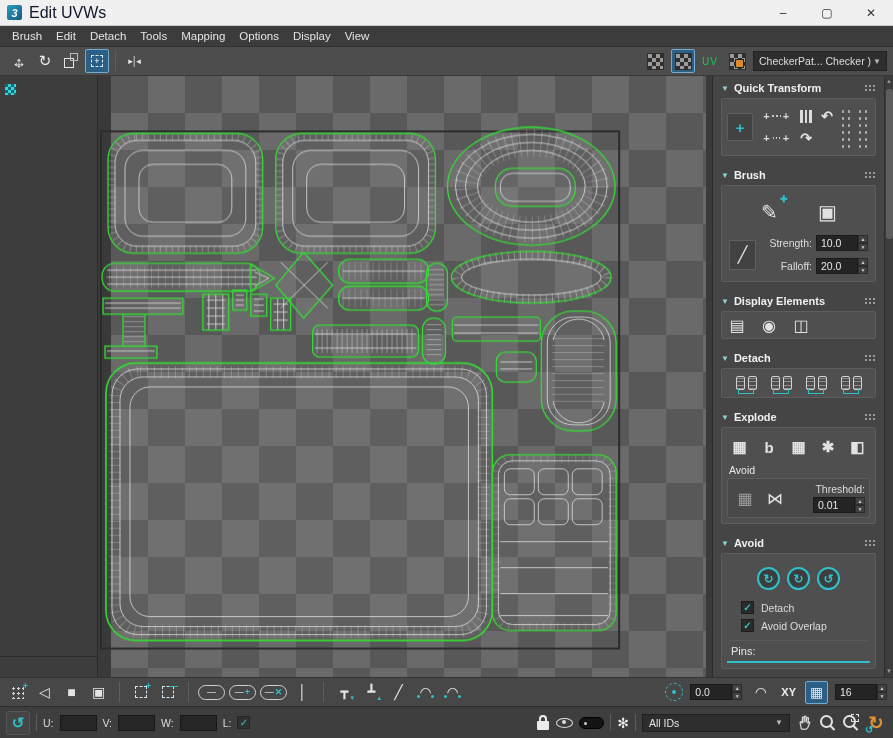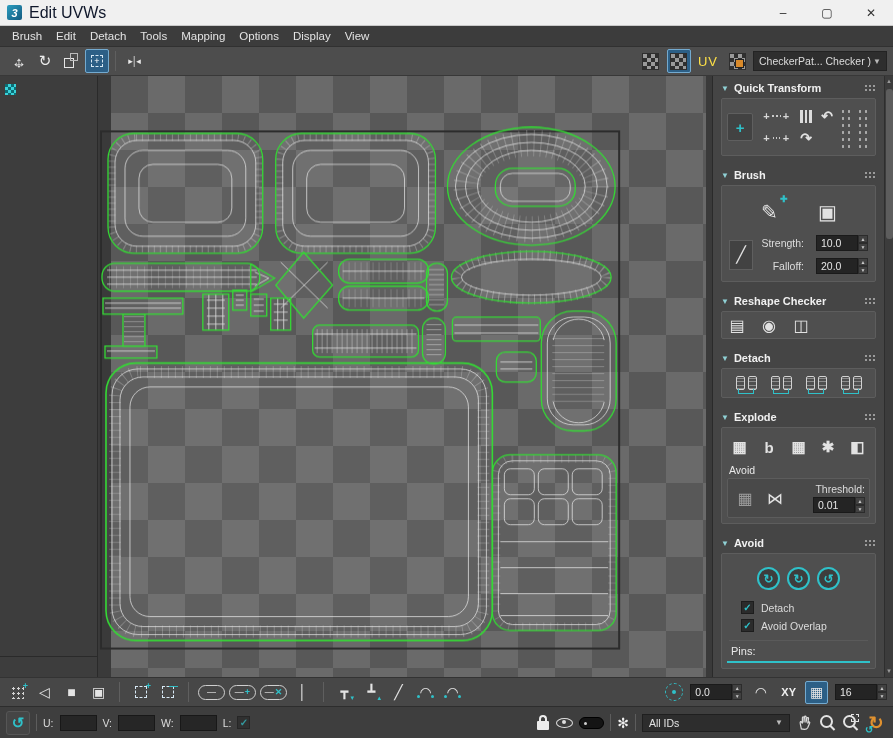--- a/index.html
+++ b/index.html
@@ -25,21 +25,21 @@
   .sq1{position:absolute;left:5px;top:9px;width:10px;height:10px;border:1px solid #e6e6e6}
   .sq2{position:absolute;left:11px;top:4px;width:8px;height:8px;border:1px solid #bdbdbd}
   .dashed-box{width:12px;height:12px;border:1px dashed #d7e8f4;display:flex;align-items:center;justify-content:center;color:#fff;font-size:9px}
   .sep-v{width:1px;height:20px;background:#5f5f5f;margin:0 5px}
   .mirror-tile{font-size:9px;letter-spacing:-1px}
   .toolbar-right{margin-left:auto;display:flex;align-items:center;gap:4px}
   .checker-btn{width:24px;height:24px;display:flex;align-items:center;justify-content:center;border:1px solid transparent}
   .checker-btn.active{background:#2c5f86;border:1px solid #74aacf;border-radius:2px}
   .checker-sm{width:17px;height:17px;border:1px solid #2e2e2e;background-color:#9a9a9a;background-image:linear-gradient(45deg,#2f2f2f 25%,transparent 25%,transparent 75%,#2f2f2f 75%),linear-gradient(45deg,#2f2f2f 25%,transparent 25%,transparent 75%,#2f2f2f 75%);background-position:0 0,4px 4px;background-size:8px 8px;position:relative}
   .checker-sm.swatch:after{content:"";position:absolute;right:1px;bottom:1px;width:7px;height:7px;background:#d98a2b;border:1px solid #222}
-  .uv-lbl{color:#fde047;font-size:13px;margin:0 3px;letter-spacing:1px}
+  .uv-lbl{color:#22c55e;font-size:10px;margin:0 3px;letter-spacing:1px}
   .tex-dropdown{width:134px;height:20px;background:#2e2e2e;border:1px solid #232323;display:flex;align-items:center;padding:0 5px;color:#dcdcdc;font-size:10.5px;white-space:nowrap;overflow:hidden}
   .tex-dropdown .dd-arrow{margin-left:auto;color:#b9b9b9;font-size:8px}
 
   
   .main{position:absolute;top:76px;left:0;width:893px;height:601px;background:#3a3a3a;overflow:hidden}
   .left-strip{position:absolute;left:0;top:0;width:98px;height:100%;background:#3d3d3d;border-right:1px solid #2a2a2a}
   .strip-divider{position:absolute;left:0;top:580px;width:98px;height:1px;background:#2a2a2a}
   .mini-checker{position:absolute;left:5px;top:8px;width:11px;height:11px;background-color:#0c6d74;background-image:linear-gradient(45deg,#39d2da 25%,transparent 25%,transparent 75%,#39d2da 75%),linear-gradient(45deg,#39d2da 25%,transparent 25%,transparent 75%,#39d2da 75%);background-position:0 0,3px 3px;background-size:6px 6px}
   .canvas{position:absolute;left:99px;top:0;width:613px;height:601px;overflow:hidden}
   .checker-bg{position:absolute;left:12px;top:0;right:6px;bottom:0;background-color:#585858;background-image:linear-gradient(45deg,#6a6a6a 25%,transparent 25%,transparent 75%,#6a6a6a 75%),linear-gradient(45deg,#6a6a6a 25%,transparent 25%,transparent 75%,#6a6a6a 75%);background-position:0 0,37px 37px;background-size:74px 74px}
@@ -69,21 +69,21 @@
   .qt-arrow{font-size:14px;font-weight:bold}
   .qt-grids{margin-left:auto;display:flex;gap:5px;padding-right:2px}
   .dot-grid{width:12px;height:42px;background-image:radial-gradient(circle,#ababab 1.1px,transparent 1.3px);background-size:6px 7px;background-position:1px 2px}
 
   .brush-icons{display:flex;justify-content:center;gap:26px;padding:6px 0 8px 0}
   .brush-xl{width:32px;height:30px;font-size:20px}
   .tinyplus{position:absolute;right:-2px;top:-3px;font-size:9px;font-weight:bold}
   .brush-bottom{display:flex;gap:8px;align-items:center;padding:0 2px 2px 2px}
   .falloff-tile{width:27px;height:30px;border:1px solid #5f5f5f;background:#424242;font-size:16px}
   .brush-spinners{flex:1;display:flex;flex-direction:column;gap:7px}
-  .spin-row{display:flex;align-items:center;justify-content:flex-end;gap:12px}
+  .spin-row{display:flex;align-items:center;justify-content:flex-end;gap:4px}
   .lbl{color:#dcdcdc;font-size:10.5px}
   .spinner{display:inline-flex;align-items:stretch;height:16px}
   .spin-field{background:#242424;border:1px solid #1a1a1a;color:#e6e6e6;font-size:10.5px;padding:1px 4px;min-width:42px;display:flex;align-items:center}
   .spin-arrows{display:flex;flex-direction:column}
   .sa{width:10px;height:8px;font-size:5px;line-height:7px;text-align:center;color:#c9c9c9;background:#414141;border:1px solid #2c2c2c}
 
   .row-icons{display:flex;align-items:center;gap:6px;padding:2px 2px}
   .rs-tile{width:26px;height:22px;font-size:16px}
   .stitch-row{display:flex;align-items:center;justify-content:center;gap:5px;padding:2px 0}
   .stitch-tile{width:30px;height:24px;position:relative;display:flex;align-items:center;justify-content:center;gap:3px}
@@ -395,21 +395,21 @@
                 </span>
               </div>
             </div>
           </div>
         </div>
       </div>
 
       <div class="section">
         <div class="sec-header">
           <span class="tri">▼</span>
-          <span>Reshape Checker</span>
+          <span>Display Elements</span>
           <span class="hdots"></span>
         </div>
         <div class="sec-body row-icons">
           <span class="tile rs-tile teal">
               <span>▤</span>
             </span>
           <span class="tile rs-tile">
               <span>◉</span>
             </span>
           <span class="tile rs-tile">

